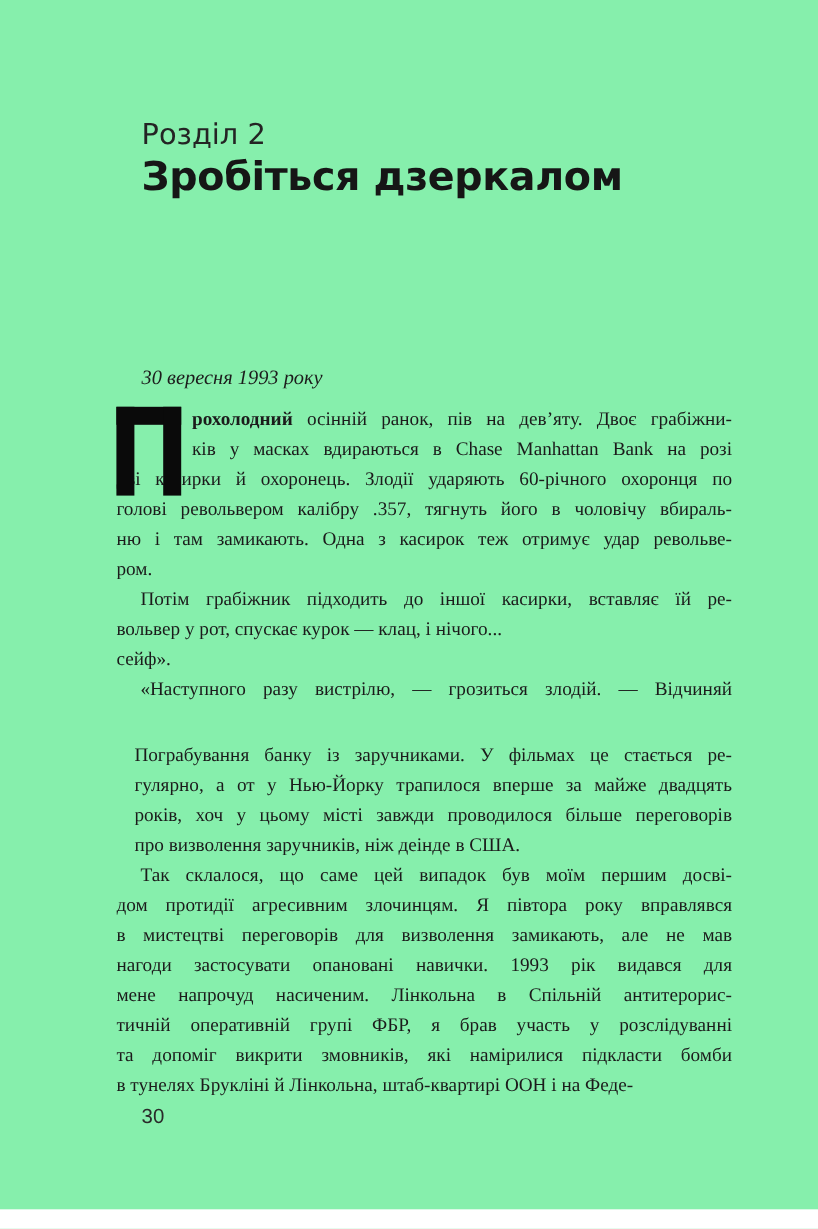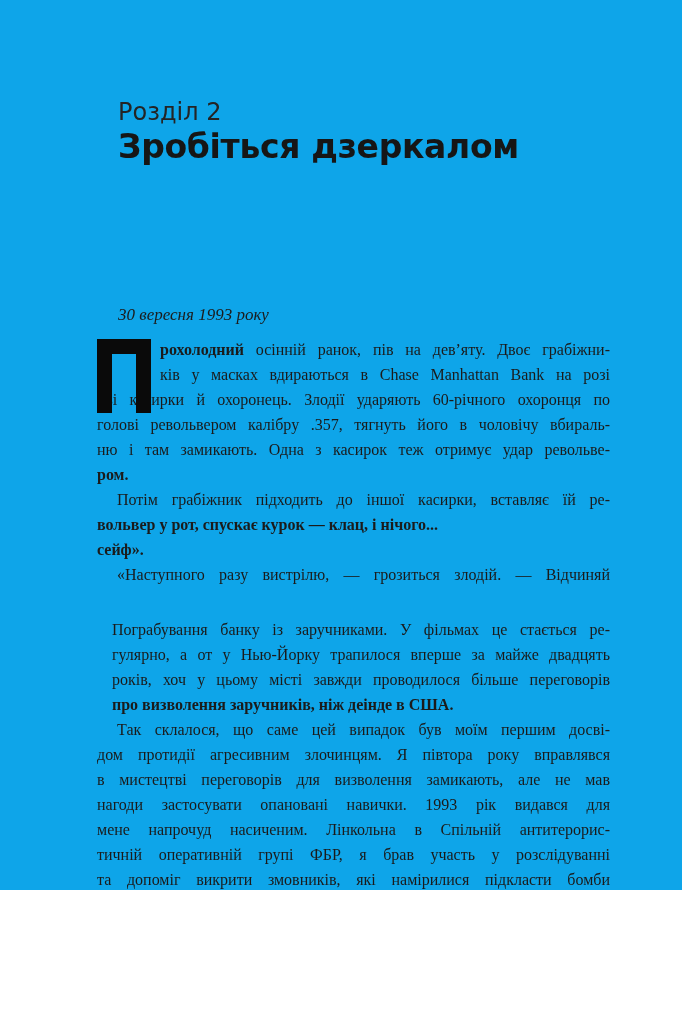--- a/index.html
+++ b/index.html
@@ -1,20 +1,20 @@
 <!DOCTYPE html>
 <html lang="uk"><head>
 <meta charset="utf-8">
 <style>
   html, body { margin: 0; padding: 0; background: #ffffff; }
   .page {
     position: relative;
     width: 682px;
-    height: 890px;
-    background: #0ea5e9;
+    height: 1008px;
+    background: #86efac;
     overflow: hidden;
     color: #1c1c1c;
     font-family: "Liberation Serif", "DejaVu Serif", serif;
   }
   .content {
     position: absolute;
     left: 97px;
     top: 0;
     width: 513px;
   }
@@ -52,21 +52,20 @@
     color: #1b1b1b;
   }
   .line {
     text-align: justify;
     text-align-last: justify;
     overflow: hidden;
     white-space: nowrap;
   }
   .line-last {
     text-align-last: left;
-    font-weight: bold;
   }
   .line-indent {
     text-indent: 20px;
   }
   .opening { position: relative; }
   .dc-indent { margin-left: 63px; }
   
   .dropcap {
     position: absolute;
     left: 0;

